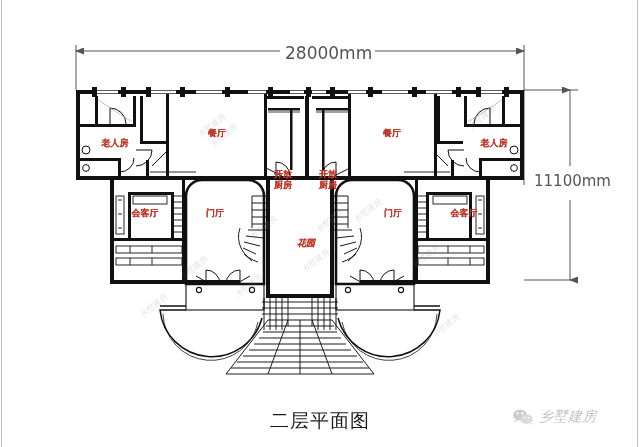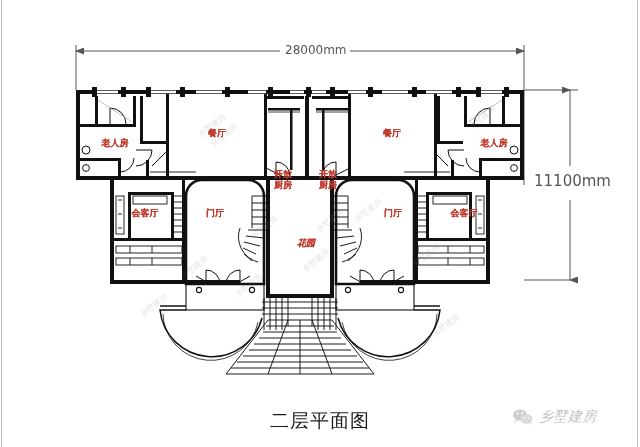--- a/index.html
+++ b/index.html
@@ -49,21 +49,21 @@
     transform: translate(-50%, -50%);
     text-shadow: 0 0 0.4px #c0392b;
   }
   .room-label.two-line { line-height: 11px; white-space: normal; width: 22px; margin-top: 45px; }
 
   
   .dim-text {
     position: absolute;
     color: #555555;
     font-family: "DejaVu Sans", sans-serif;
-    font-size: 12px;
+    font-size: 17px;
     white-space: nowrap;
     background: #ffffff;
     padding: 0 3px;
   }
   .dim-text.vertical { font-size: 15px; }
 
   
   #caption {
     position: absolute;
     left: 0;

